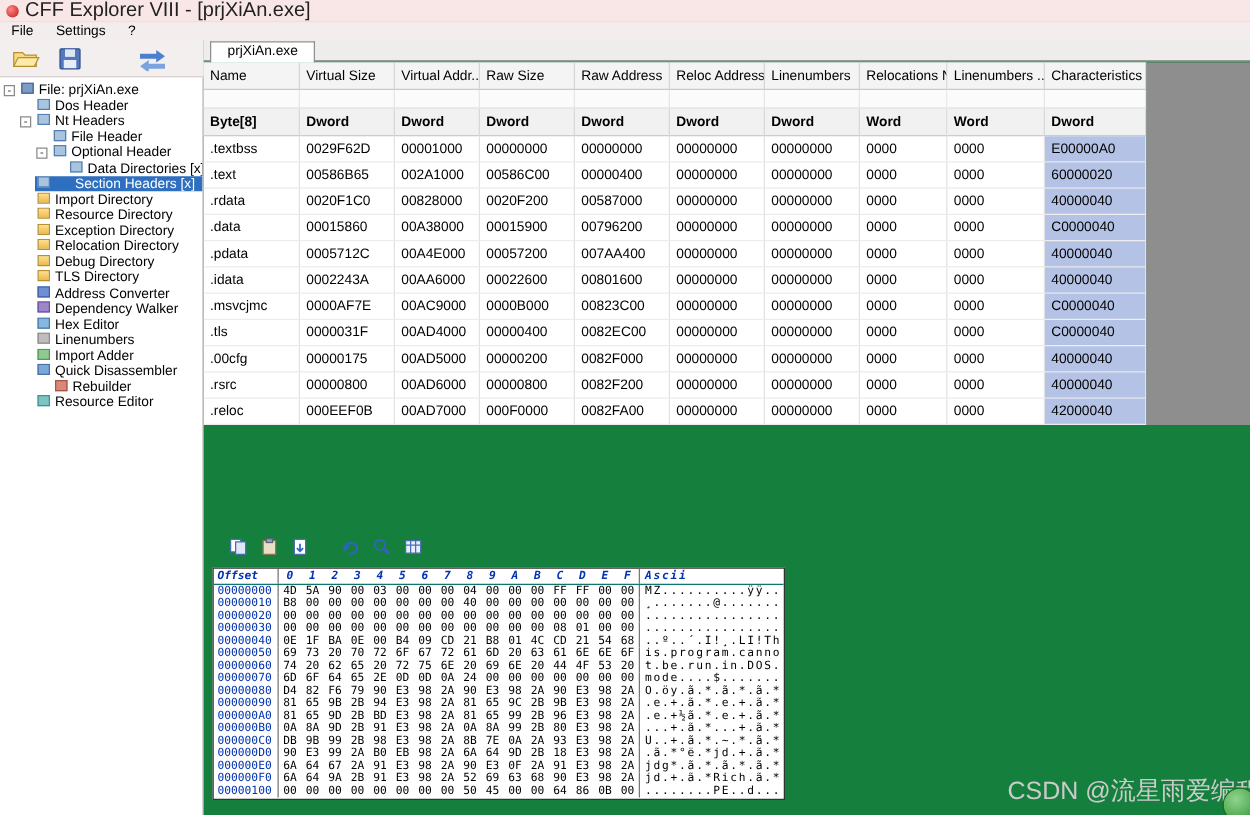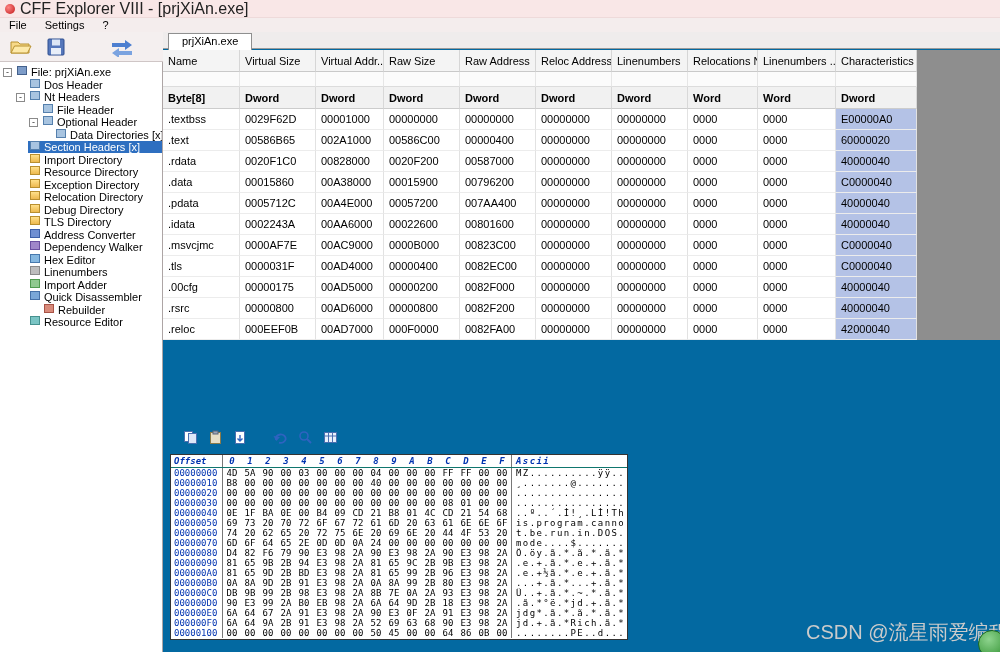--- a/index.html
+++ b/index.html
@@ -15,36 +15,36 @@
   .toolbar { position:absolute; left:0; top:32px; width:163px; height:30px; background:#f4efef; border-bottom:1px solid #cfc6c6; display:flex; align-items:center; gap:13px; padding-left:9px; }
   .tbicon { display:inline-flex; align-items:center; justify-content:center; }
   .tbicon.lang { margin-left:30px; }
 
   
   .tree-panel { position:absolute; left:0; top:62px; width:163px; height:590px; background:#fff; border-right:1px solid #ada5a5; padding-top:4px; overflow:hidden; }
   .tree-row { display:flex; align-items:center; height:12.5px; white-space:nowrap; font-size:11px; }
   .expander { width:9px; height:9px; border:1px solid #8a8a8a; background:#fff; font-size:9px; line-height:7px; text-align:center; margin-right:3px; color:#333; flex:0 0 auto; }
   .exp-spacer { width:12px; flex:0 0 auto; }
   .tree-wrap { display:flex; flex:1 1 auto; padding:0 2px; overflow:hidden; }
-  .tree-row.selected .tree-wrap { background:#2E6FC0; color:#fff; }
+  .tree-row.selected .tree-wrap { background:#2E6FC0; color:#fff;gap:16px; }
   .tree-icon { width:10px; height:9px; display:inline-block; margin-right:4px; flex:0 0 auto; background:#a8c4e0; border:1px solid #5580ad; }
   .ti-computer-icon { background:#7d9cc8; border-color:#44618c; }
   .ti-document-icon { background:#a8c4e0; border-color:#5580ad; }
   .ti-folder-icon { background:linear-gradient(#ffe08a,#edb94f); border-color:#b98f2f; }
   .ti-converter-icon { background:#6f8fd2; border-color:#3c5fa8; }
   .ti-walker-icon { background:#9f86c9; border-color:#6a4fa0; }
   .ti-hex-editor-icon { background:#86b8e0; border-color:#4779ad; }
   .ti-identifier-icon { background:#bdbdbd; border-color:#8a8a8a; }
   .ti-import-adder-icon { background:#8fc98f; border-color:#4f9b4f; }
   .ti-disassembler-icon { background:#7aa7d8; border-color:#4671a8; }
   .ti-rebuilder-icon { background:#d88a7a; border-color:#a85246; }
   .ti-resource-editor-icon { background:#7ac4c4; border-color:#46918f; }
 
   
-  .pane { position:absolute; left:163px; top:32px; width:837px; height:620px; background:#0369a1; }
+  .pane { position:absolute; left:163px; top:32px; width:837px; height:620px; background:#15803d; }
   .tabstrip { position:relative; height:17px; background:#efecec; border-bottom:1px solid #9a9a9a; }
   .tab { position:absolute; left:5px; top:1px; height:17px; background:#fff; border:1px solid #8f8f8f; border-bottom:none; z-index:2; padding:0 13px; line-height:15px; font-size:11px; }
 
   .sections-table { position:absolute; left:0; top:18px; display:grid; background:#fff; }
   .tc { border-right:1px solid #e2e2e2; border-bottom:1px solid #ececec; padding:3px 5px; font-size:11px; white-space:nowrap; overflow:hidden; }
   .th { background:#f4f4f4; border-right:1px solid #d6d6d6; border-bottom:1px solid #c9c9c9; height:22px; padding-top:5px; }
   .tg { background:#fbfbfb; height:15px; border-right:1px solid #e6e6e6; border-bottom:1px solid #dcdcdc; }
   .tt { background:#f1f1f1; font-weight:bold; border-right:1px solid #d8d8d8; border-bottom:1px solid #cccccc; height:22px; padding-top:5px; }
   .td { height:21px; padding-top:4px; }
   .td.char { background:#B4C2E6; }

